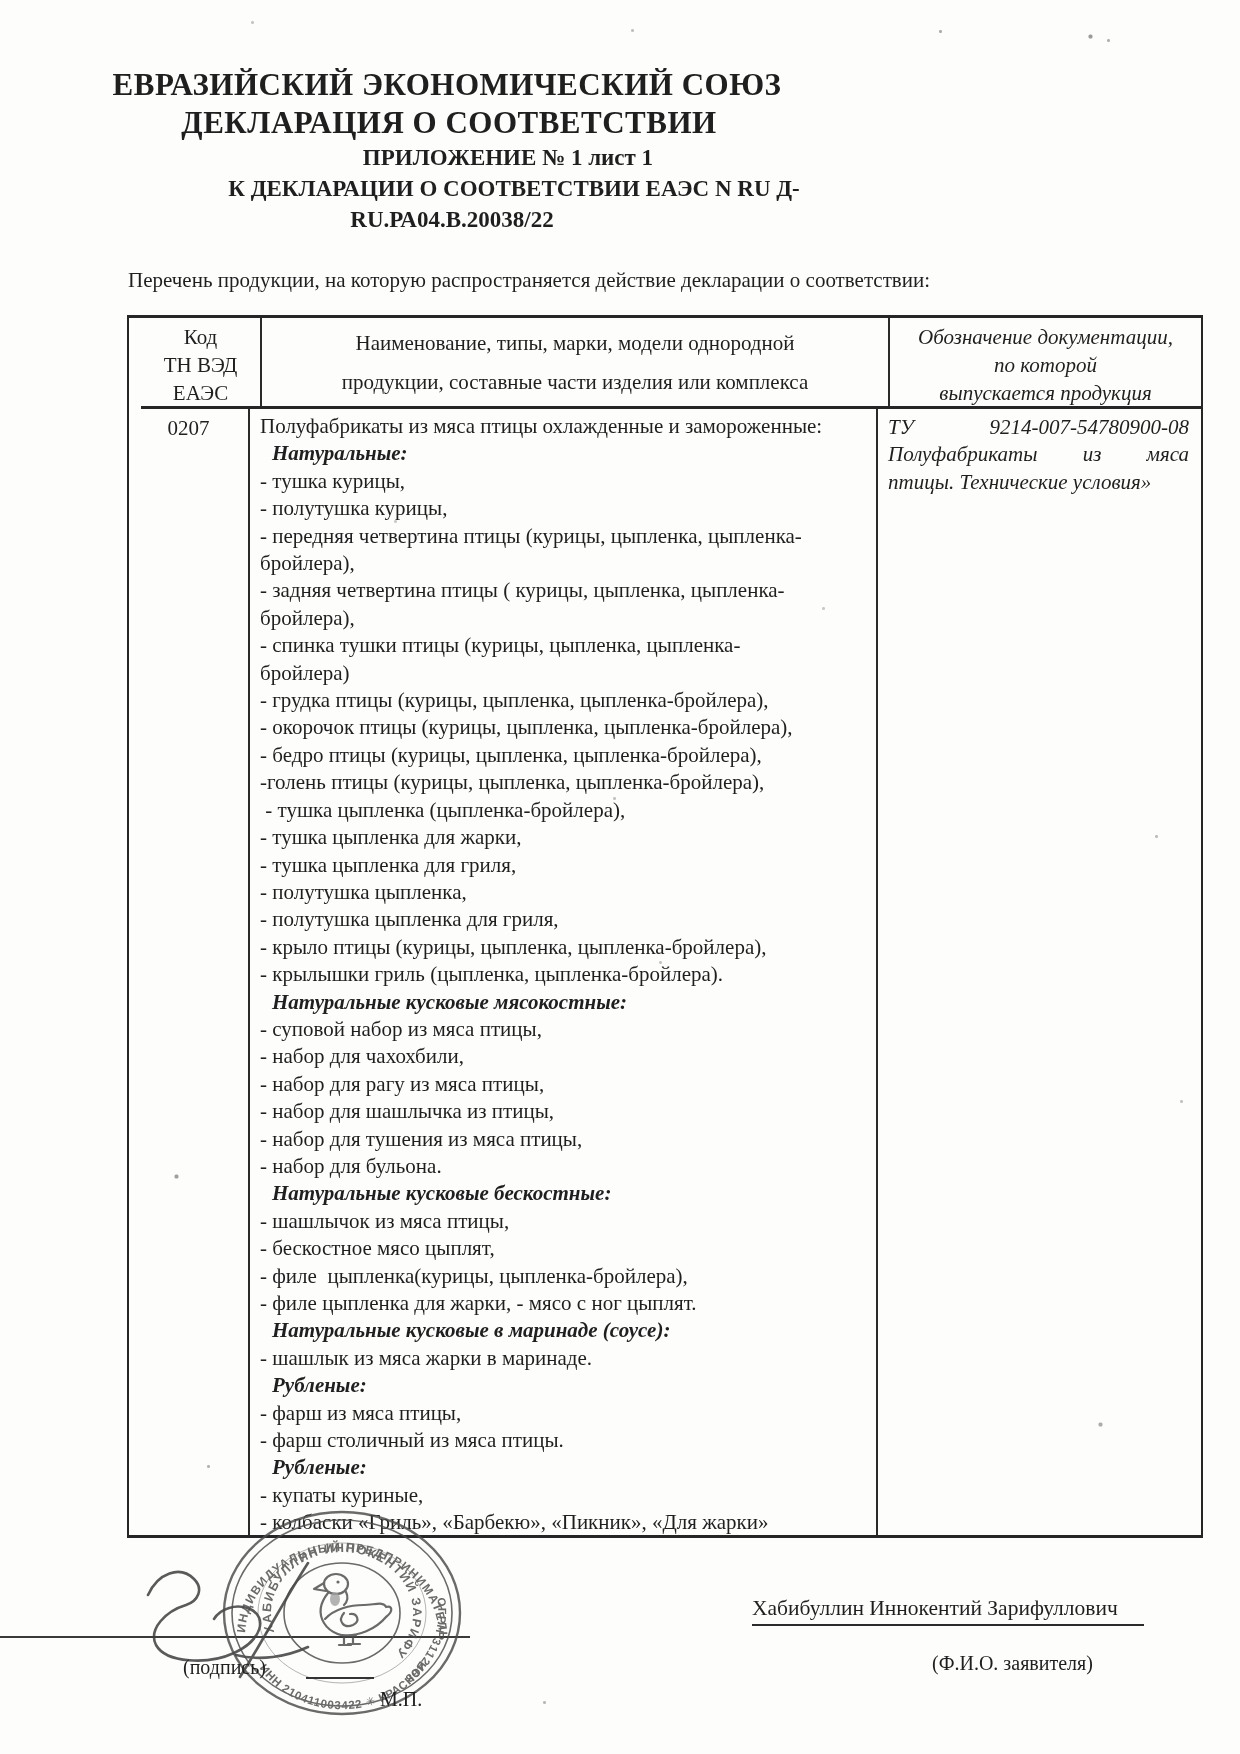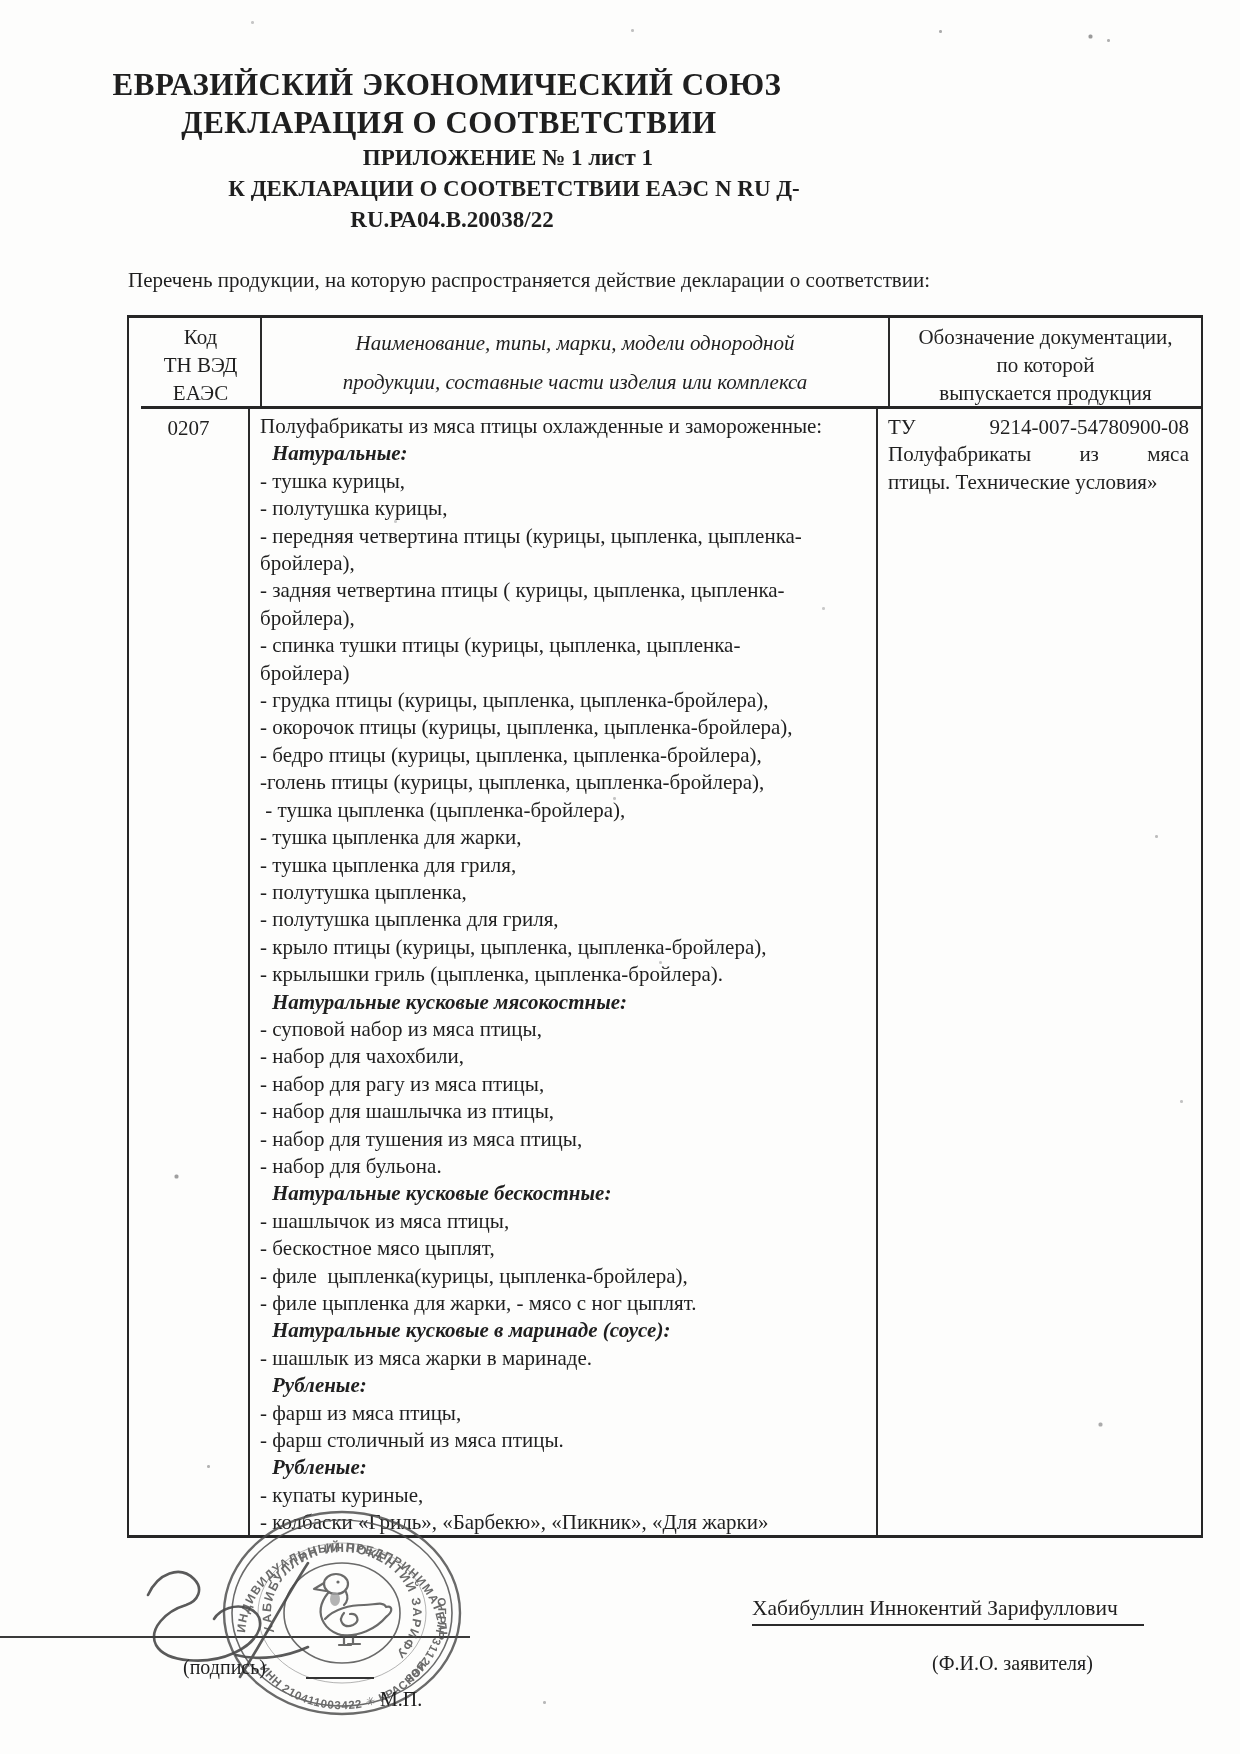--- a/index.html
+++ b/index.html
@@ -28,24 +28,24 @@
   .ptable{
     position:absolute;left:127px;top:315px;width:1076px;
     box-sizing:border-box;
     border:2px solid #262626;border-top-width:3px;border-bottom-width:3px;
     background:transparent;
   }
   .thead{display:flex;height:88px;border-bottom:3px solid #262626;margin-left:12px;}
   .tbody{display:flex;height:1126px;}
   .c1{width:121px;border-right:2px solid #2a2a2a;box-sizing:border-box;}
   .c2{width:628px;border-right:2px solid #2a2a2a;box-sizing:border-box;}
-  .c3{flex:1;box-sizing:border-box;}
+  .c3{flex:1;box-sizing:border-box;font-style:italic;}
   .hcell{font-size:21px;text-align:center;padding-top:5px;}
   .hcell .hl{line-height:28px;}
-  .hcell2 .hl{line-height:37px;padding-top:2px;font-style:italic;}
+  .hcell2 .hl{line-height:37px;padding-top:2px;}
   .code-cell{font-size:21px;text-align:center;padding-top:7px;}
   .prod-cell{font-size:21px;padding:4px 8px 0 10px;}
   .prod-cell div{line-height:27.4px;white-space:pre;}
   .prod-cell .cat{font-weight:bold;font-style:italic;margin-left:12px;}
   .doc-cell{font-size:21px;padding:5px 12px 0 10px;}
   .doc-cell div{line-height:27.4px;}
   .doc-cell .just{display:flex;justify-content:space-between;}
   
   .sig-line{position:absolute;left:0;top:1636px;width:470px;height:0;border-top:2px solid #3a3a3a;}
   .podpis-label{position:absolute;left:183px;top:1656px;font-size:20px;}

